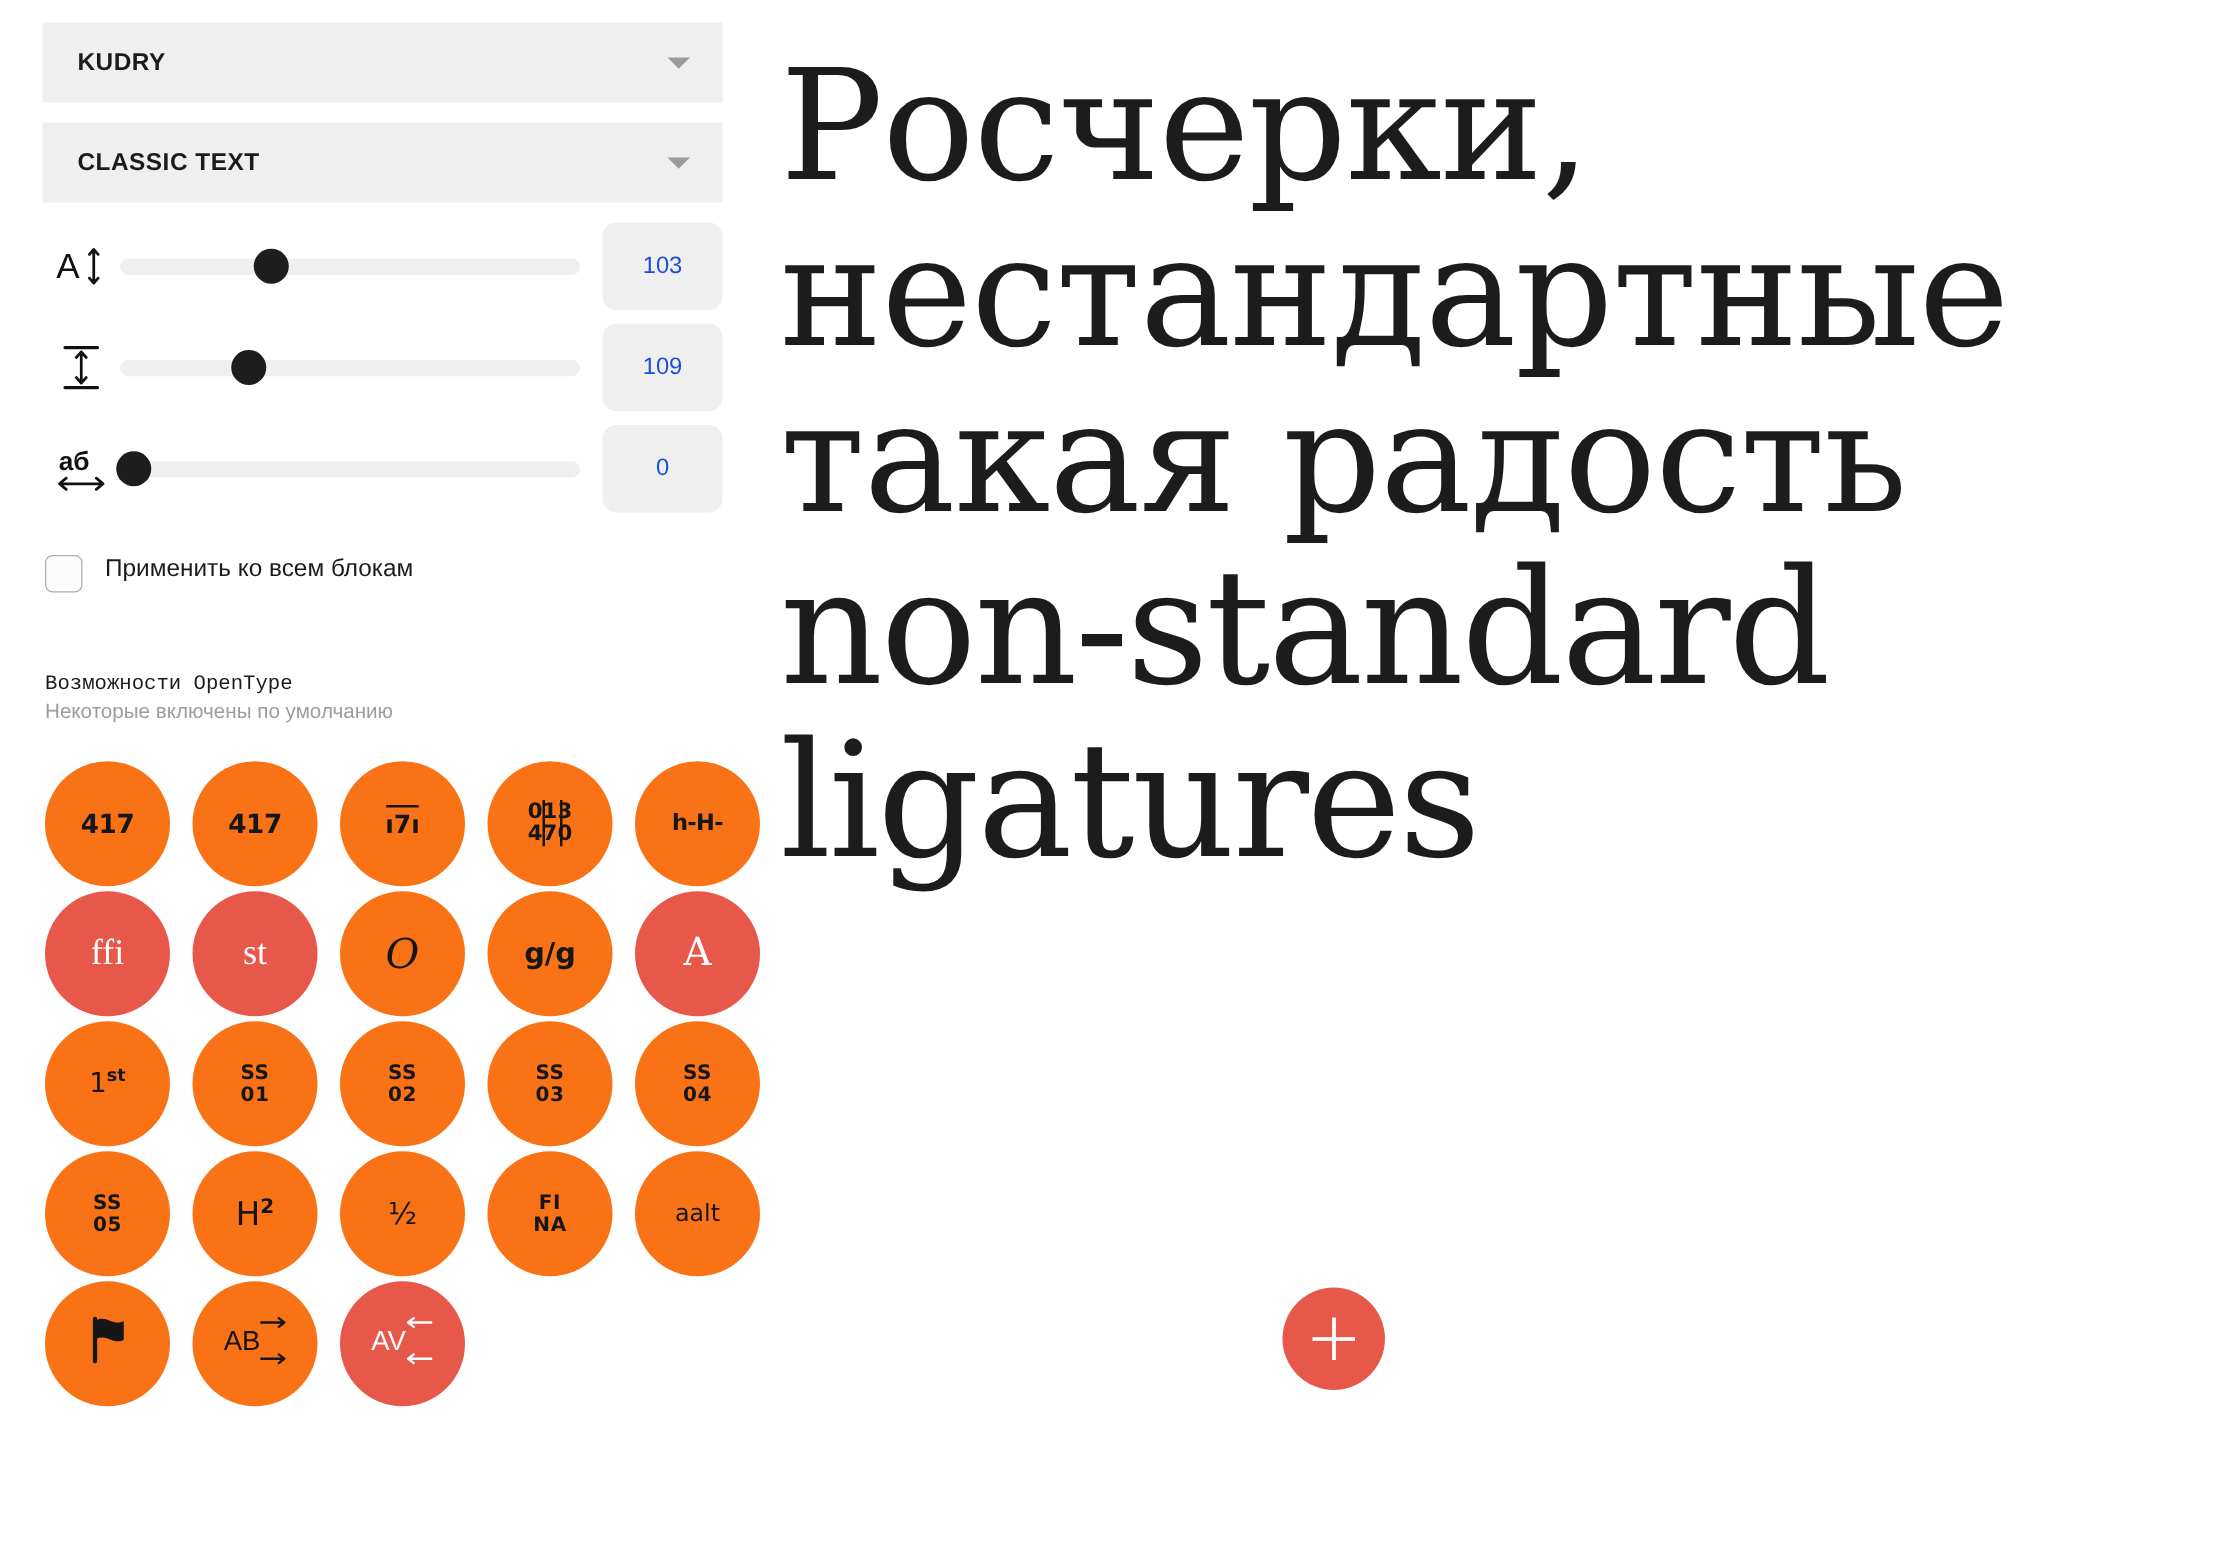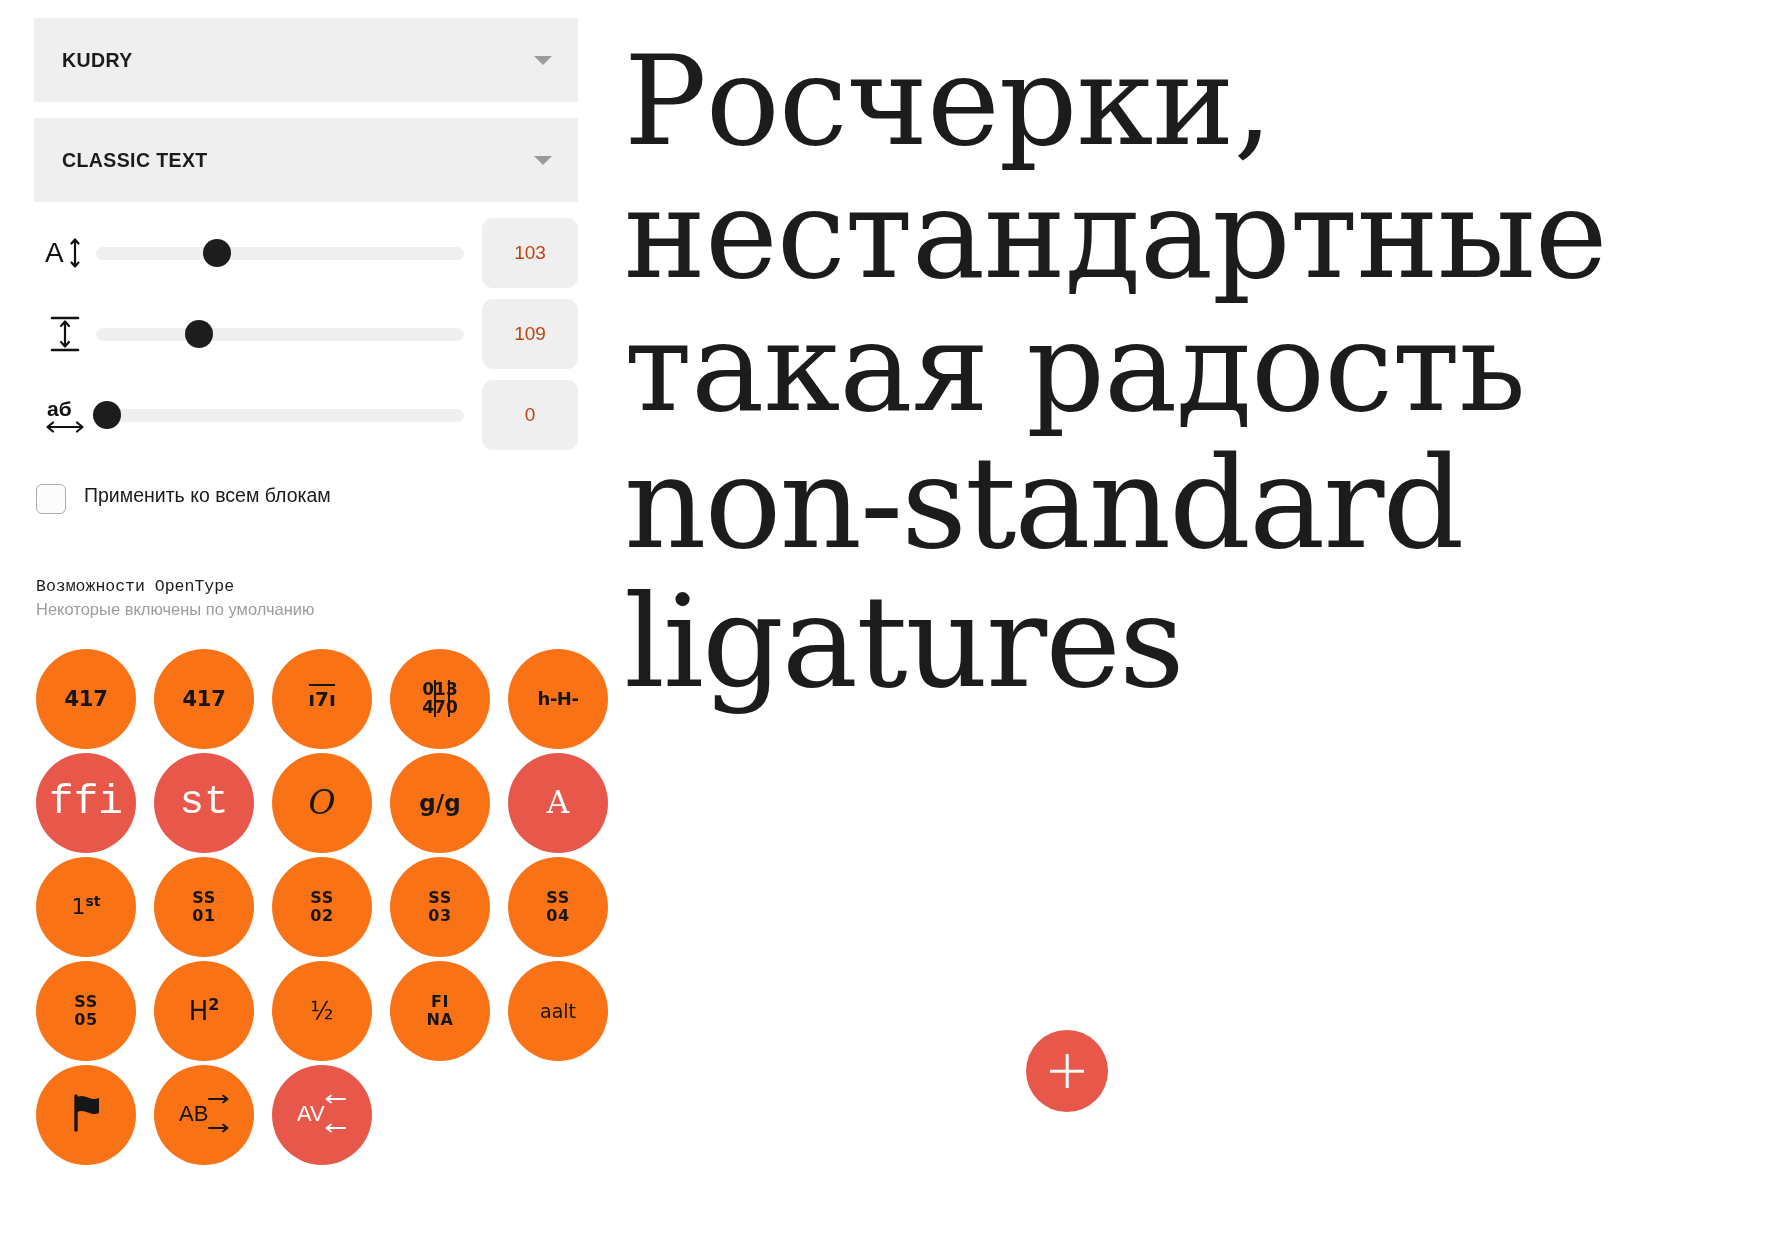--- a/index.html
+++ b/index.html
@@ -23,21 +23,21 @@
     left: 0; top: 0;
     width: 612px;
     height: 1240px;
     padding: 18px 34px 0 34px;
     background: #ffffff;
   }
 
   
   .dropdown {
     position: relative;
-    height: 84px;
+    height: 64px;
     background: #efefef;
     border-radius: 1px;
     display: flex;
     align-items: center;
     padding: 0 22px 0 28px;
     margin-bottom: 16px;
     cursor: pointer;
     user-select: none;
   }
   .dropdown-label {
@@ -98,21 +98,21 @@
   }
   .value-box {
     flex: 0 0 96px;
     height: 70px;
     background: #efefef;
     border-radius: 11px;
     display: flex;
     align-items: center;
     justify-content: center;
     font-size: 19px;
-    color: #c2410c;
+    color: #1d4ed8;
     cursor: text;
   }
 
   
   .check-row {
     display: flex;
     margin-top: 34px;
     margin-left: 2px;
     cursor: pointer;
   }
@@ -153,21 +153,21 @@
     color: #161616;
     position: relative;
     overflow: hidden;
   }
   .feat.active { background: #e8584a; color: #ffffff; }
 
   .g-num { font-size: 21px; font-weight: bold; letter-spacing: -0.3px; font-family: "DejaVu Sans", sans-serif; }
   .g-osf { font-size: 21px; font-weight: bold; letter-spacing: -0.3px; font-family: "DejaVu Sans", sans-serif; }
   .g-ovr { font-size: 20px; font-weight: bold; font-family: "DejaVu Sans", sans-serif; line-height: 1; }
   .g-hyph { font-size: 18px; font-weight: bold; font-family: "DejaVu Sans", sans-serif; letter-spacing: -0.5px; }
-  .g-lig { font-family: Liberation Mono, monospace; font-size: 41px; line-height: 1; }
+  .g-lig { font-family: Liberation Serif, serif; font-size: 29px; line-height: 1; }
   .g-swash { font-family: "DejaVu Serif", serif; font-style: italic; font-size: 33px; line-height: 1; }
   .g-gg { font-size: 23px; font-weight: bold; font-family: "DejaVu Sans", sans-serif; }
   .g-alt { font-family: "DejaVu Serif", serif; font-size: 31px; line-height: 1; }
   .g-ord { font-size: 22px; font-family: "DejaVu Sans", sans-serif; }
   .g-ord sup { font-size: 14px; font-weight: bold; }
   .g-ss {
     font-size: 16px; font-weight: bold; line-height: 1.08;
     font-family: "DejaVu Sans", sans-serif; text-align: center;
     letter-spacing: 0.5px;
   }

